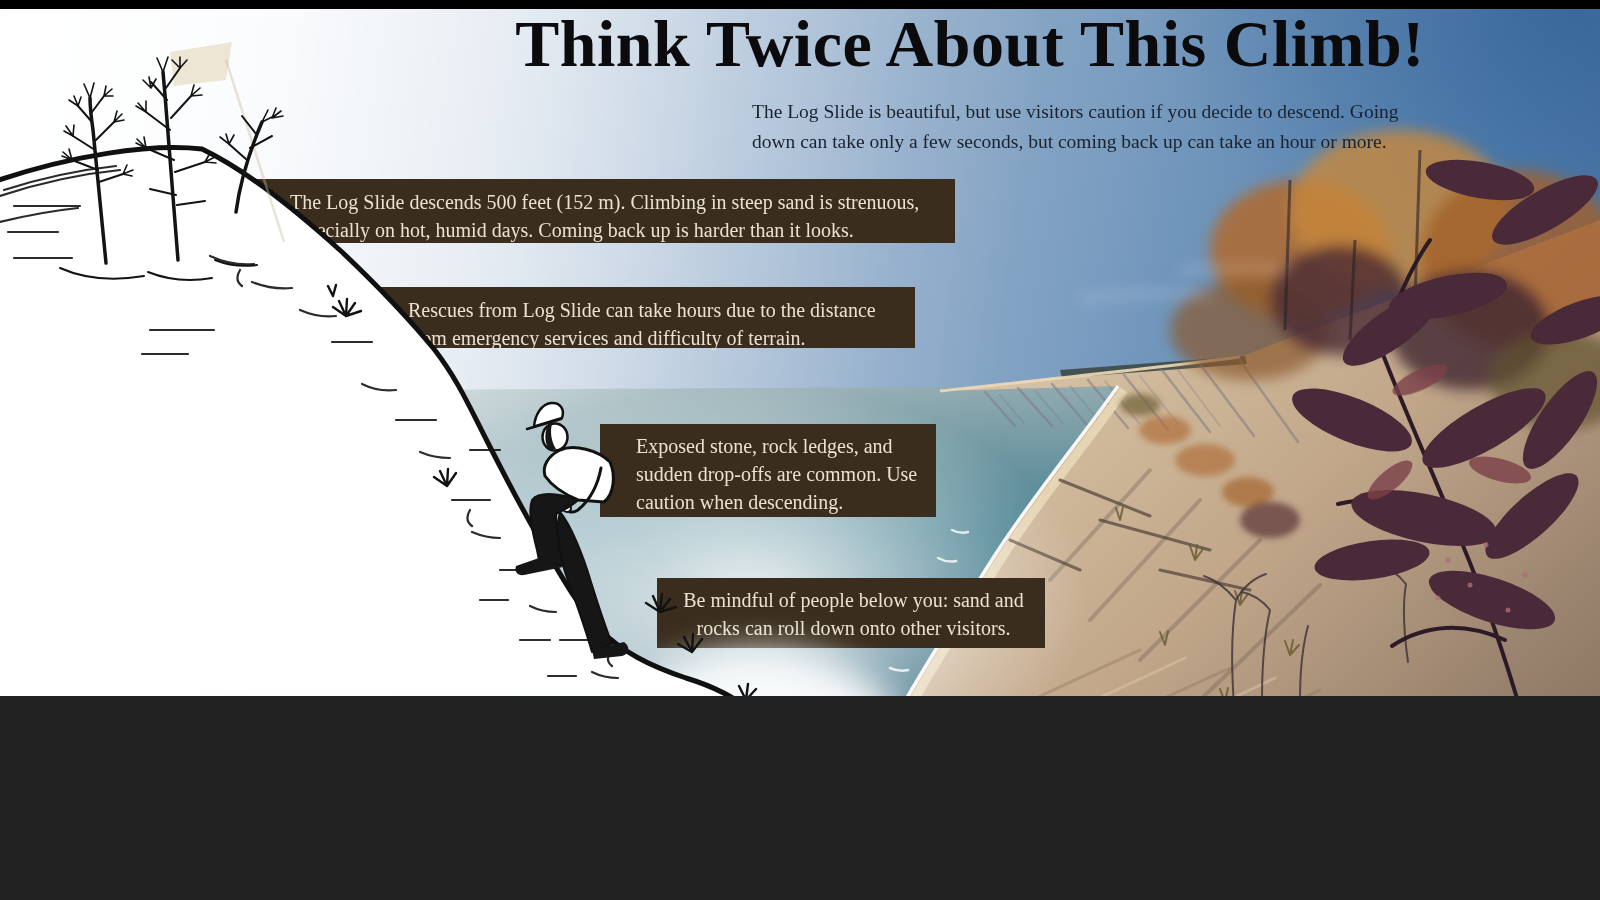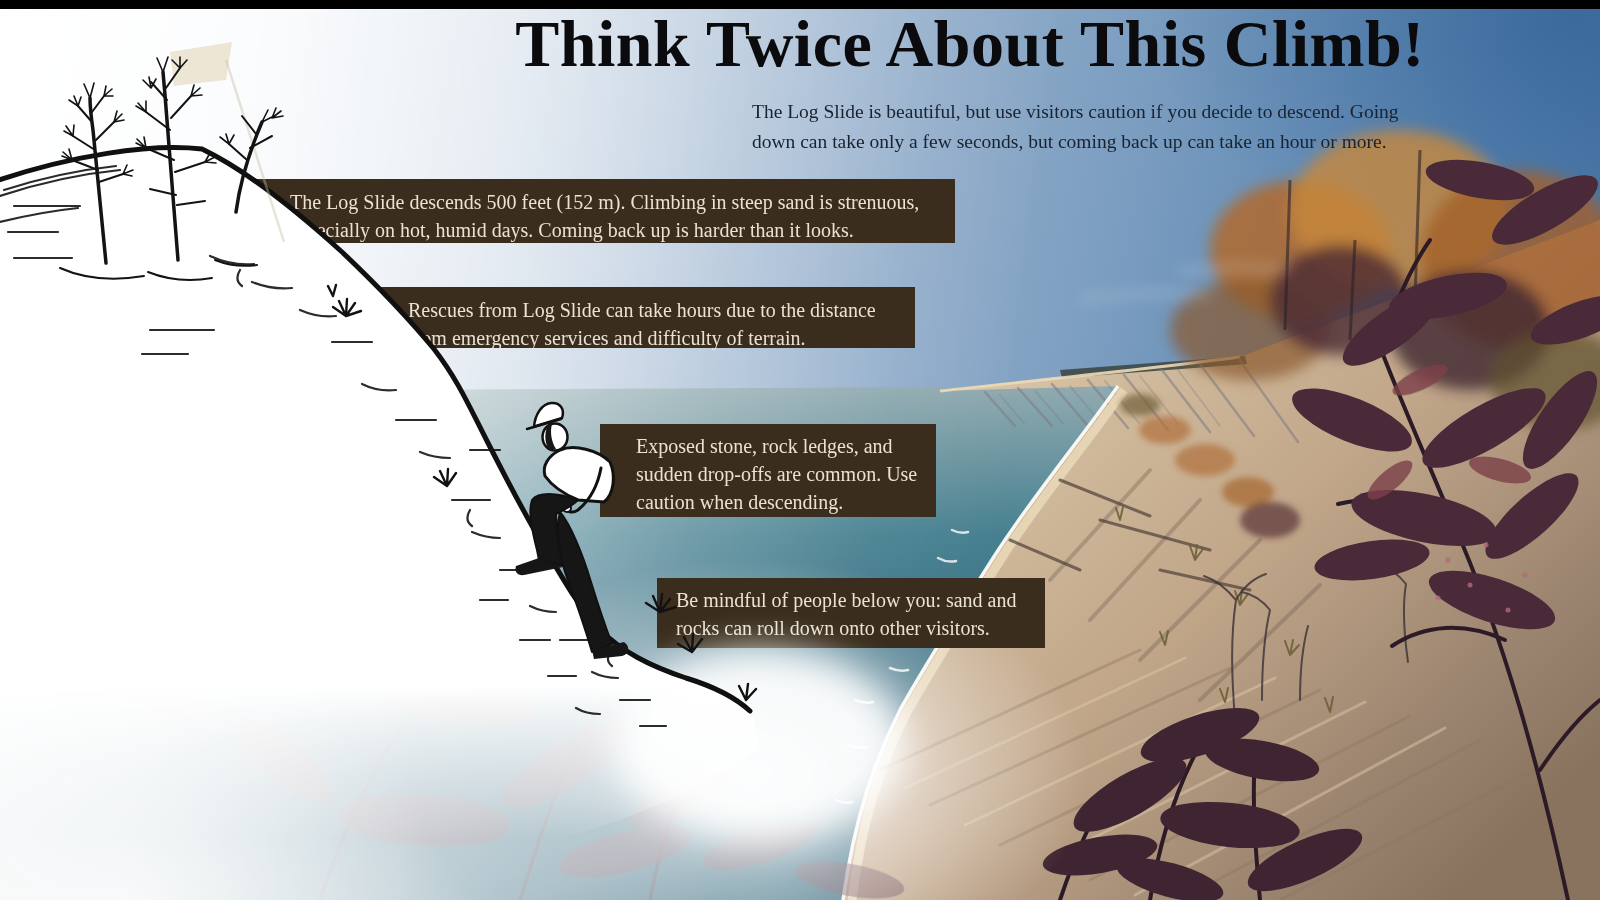--- a/index.html
+++ b/index.html
@@ -1,16 +1,16 @@
 <!DOCTYPE html>
 <html><head>
 <meta charset="utf-8">
 <style>
   html,body{margin:0;padding:0;background:#222;}
-  .stage{position:relative;width:1600px;height:900px;overflow:hidden;
+  .stage{position:relative;width:1600px;height:696px;overflow:hidden;
          font-family:"Liberation Serif","DejaVu Serif",serif;background:#a16207;}
   .stage *{box-sizing:border-box;}
 
   
   .sky{position:absolute;inset:0;z-index:1;
     background-image:
       radial-gradient(ellipse 700px 400px at 98% 2%, rgba(36,82,138,.45), rgba(36,82,138,0) 60%),
       linear-gradient(100deg,#f6f8fa 0%,#e3ebf2 15%,#c2d1e1 33%,#93aecb 54%,#6e94ba 72%,#517fae 88%,#45729f 100%);}
   .photo-svg{position:absolute;inset:0;z-index:2;}
 
@@ -25,21 +25,21 @@
   
   .textlayer{position:absolute;inset:0;z-index:4;}
   .title{position:absolute;left:420px;top:6px;width:1100px;text-align:center;
     font-size:66px;font-weight:700;color:#0b0b0d;letter-spacing:0.5px;white-space:nowrap;}
   .intro{position:absolute;left:752px;top:97px;width:672px;
     font-size:19.5px;line-height:30px;color:#19222f;}
   .wbox{position:absolute;background:#3a2d1d;color:#eae2d3;font-size:20px;line-height:28px;}
   .wbox-1{left:250px;top:179px;width:705px;height:64px;padding:9px 18px 0 40px;}
   .wbox-2{left:380px;top:287px;width:535px;height:61px;padding:9px 14px 0 28px;}
   .wbox-3{left:600px;top:424px;width:336px;height:93px;padding:8px 14px 0 36px;font-family:Liberation Serif, serif;}
-  .wbox-4{left:657px;top:578px;width:388px;height:70px;padding:8px 14px 0 19px;}
+  .wbox-4{left:657px;top:578px;width:388px;height:70px;padding:8px 14px 0 19px;text-align:center;}
 
   
   .illus{position:absolute;inset:0;z-index:5;pointer-events:none;}
 
   .topbar{position:absolute;left:0;top:0;width:100%;height:9px;background:#000;z-index:7;}
 </style>
 </head>
 <body>
 
 <div class="stage">

